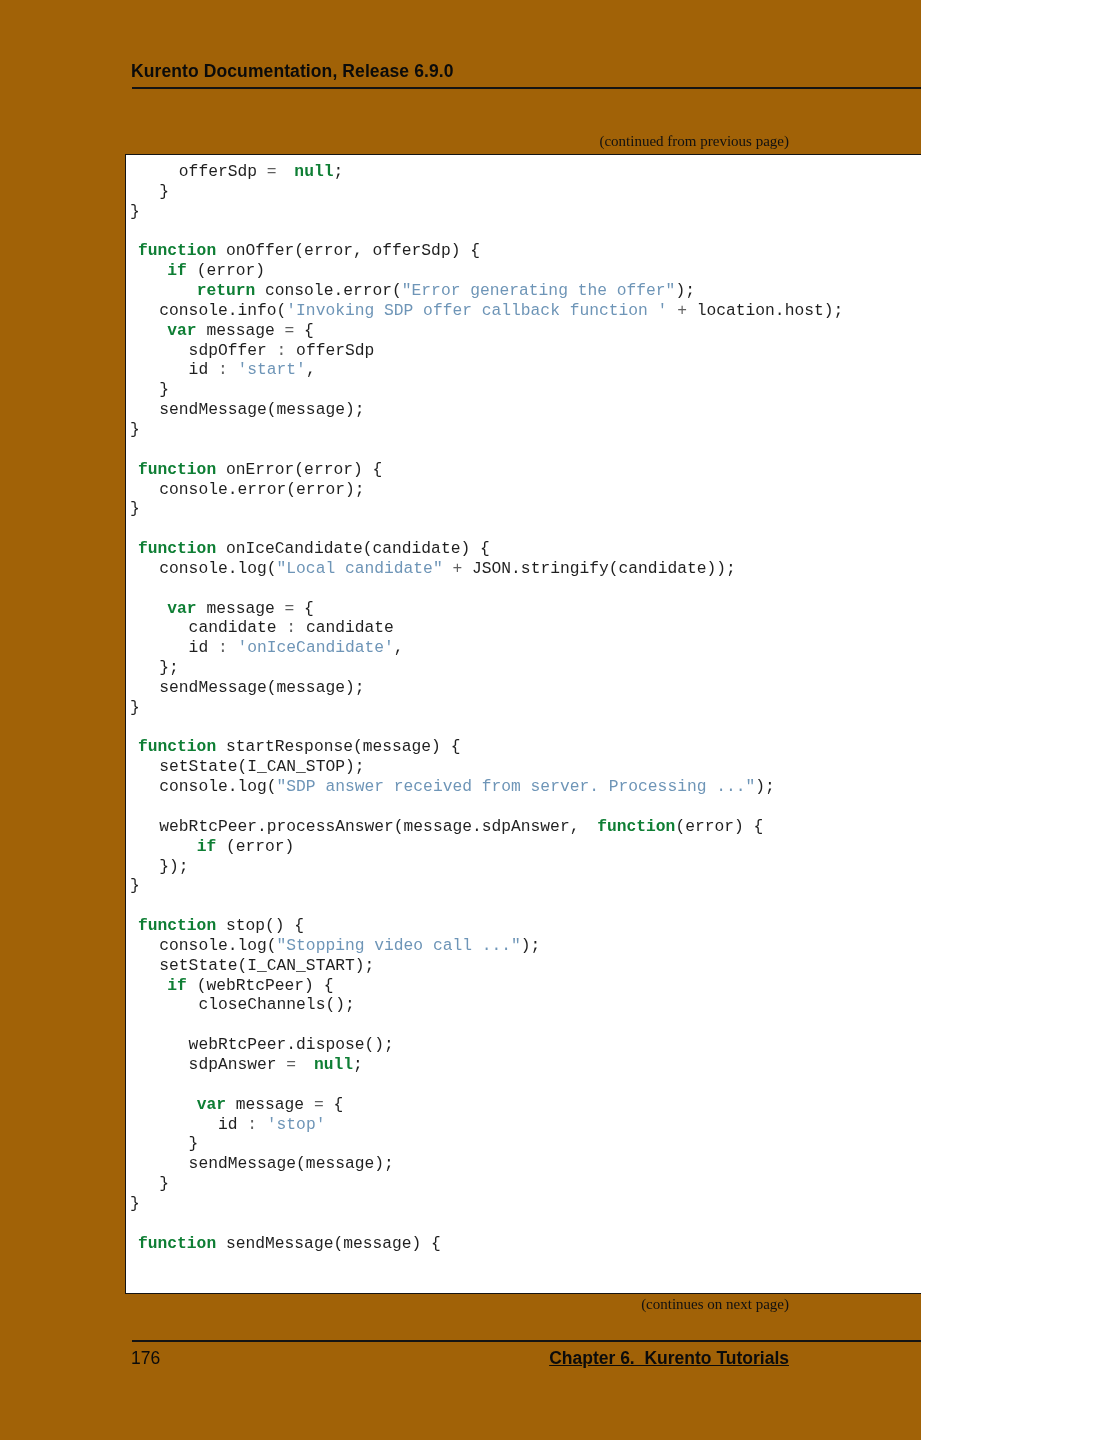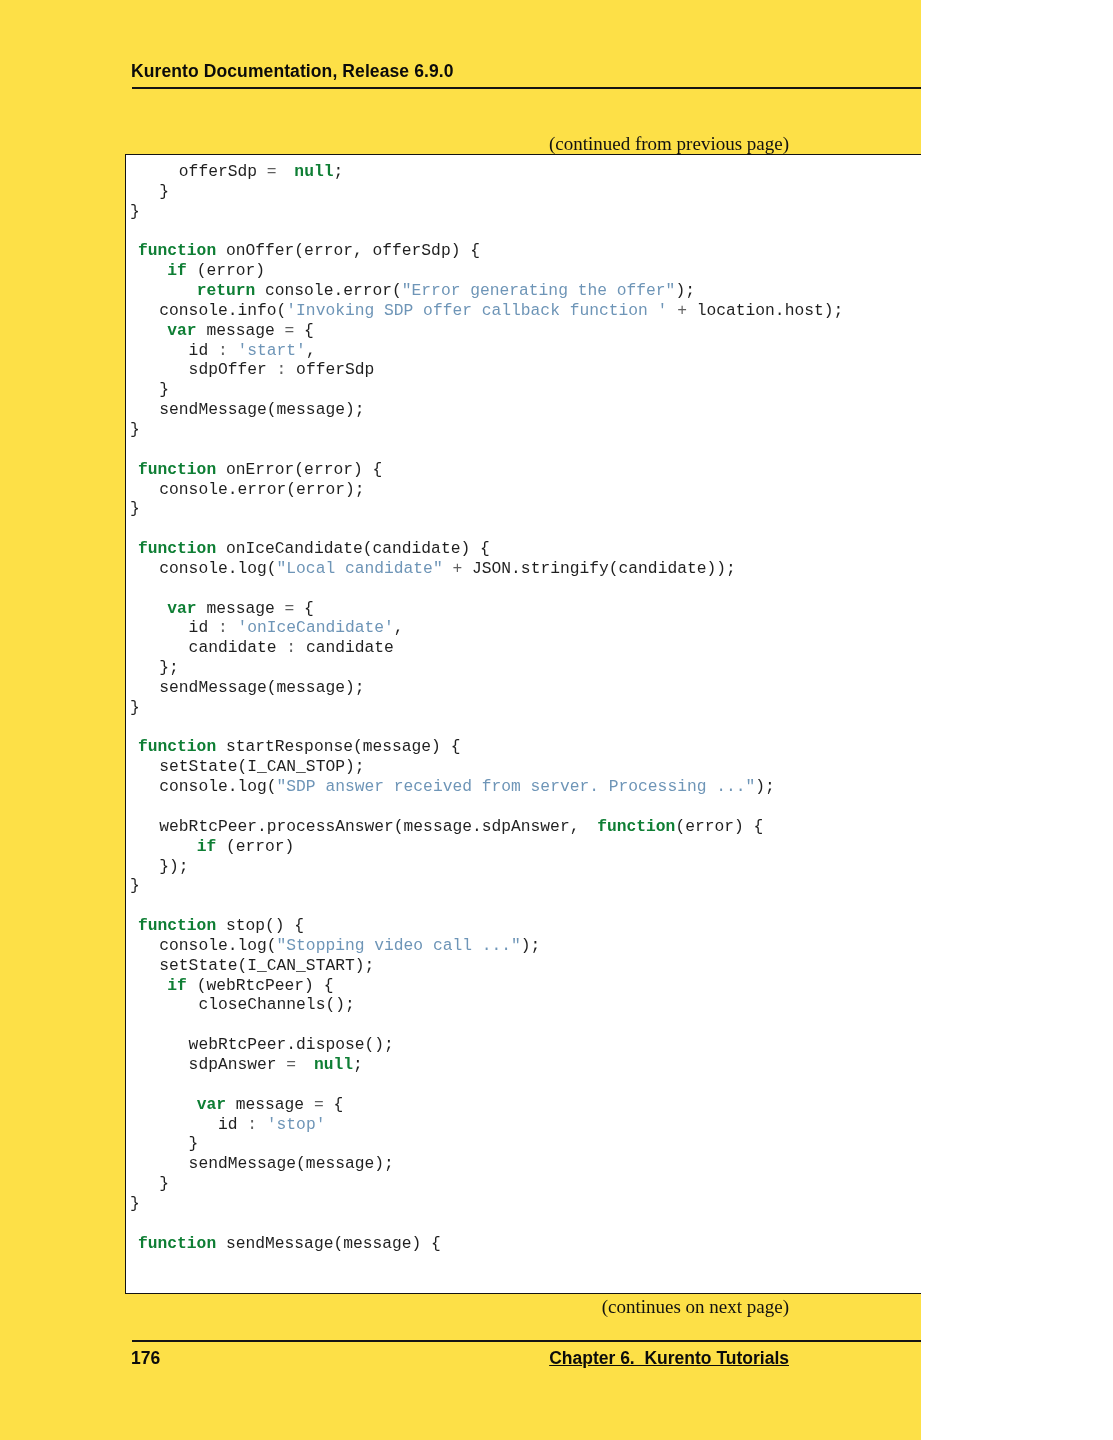--- a/index.html
+++ b/index.html
@@ -1,20 +1,20 @@
 <!DOCTYPE html>
 <html style="--kw: #0e7e34; --str: #6e95b7; --op: #5f5f5f; --code-text: #1f1f1f;"><head>
 <meta charset="utf-8">
 <style>
   html, body { margin: 0; padding: 0; background: #ffffff; }
   #page {
     position: relative;
     width: 921px;
     height: 1440px;
-    background: #fde047;
+    background: #a16207;
     font-family: "Liberation Sans", sans-serif;
     overflow: hidden;
   }
   .header-title {
     position: absolute;
     left: 131px; top: 61px;
     font-size: 17.5px;
     font-weight: bold;
     color: #0b0b0b;
     letter-spacing: 0.1px;
@@ -23,21 +23,21 @@
   .header-rule {
     position: absolute;
     left: 132px; top: 87px;
     width: 849px; height: 2px;
     background: #141414;
   }
   .cont-note {
     position: absolute;
     right: 132px;
     font-family: "Liberation Serif", serif;
-    font-size: 19px;
+    font-size: 15px;
     color: #111111;
     white-space: pre;
   }
   .cont-top { top: 133px; }
   .cont-bottom { top: 1296px; }
   .codebox {
     position: absolute;
     left: 125px; top: 154px;
     width: 863px; height: 1140px;
     box-sizing: border-box;
@@ -61,21 +61,21 @@
   .footer-rule {
     position: absolute;
     left: 132px; top: 1340px;
     width: 849px; height: 2px;
     background: #141414;
   }
   .footer-num {
     position: absolute;
     left: 131px; top: 1348px;
     font-size: 17.5px;
-    font-weight: bold;
+    font-weight: normal;
     color: #0b0b0b;
   }
   .footer-chapter {
     position: absolute;
     right: 132px; top: 1348px;
     font-size: 17.5px;
     font-weight: bold;
     color: #0b0b0b;
     white-space: pre;
     text-decoration: underline;
@@ -95,36 +95,36 @@
   <div class="codebox">
       <div class="cl"><span class="tp">     offerSdp </span><span class="to">=</span><span class="tp"> </span><span class="tk">null</span><span class="tp">;</span></div>
       <div class="cl"><span class="tp">   }</span></div>
       <div class="cl"><span class="tp">}</span></div>
       <div class="cl"></div>
       <div class="cl"><span class="tk">function</span><span class="tp"> onOffer(error, offerSdp) {</span></div>
       <div class="cl"><span class="tp">   </span><span class="tk">if</span><span class="tp"> (error)</span></div>
       <div class="cl"><span class="tp">      </span><span class="tk">return</span><span class="tp"> console.error(</span><span class="ts">"Error generating the offer"</span><span class="tp">);</span></div>
       <div class="cl"><span class="tp">   console.info(</span><span class="ts">'Invoking SDP offer callback function '</span><span class="tp"> </span><span class="to">+</span><span class="tp"> location.host);</span></div>
       <div class="cl"><span class="tp">   </span><span class="tk">var</span><span class="tp"> message </span><span class="to">=</span><span class="tp"> {</span></div>
+      <div class="cl"><span class="tp">      sdpOffer </span><span class="to">:</span><span class="tp"> offerSdp</span></div>
       <div class="cl"><span class="tp">      id </span><span class="to">:</span><span class="tp"> </span><span class="ts">'start'</span><span class="tp">,</span></div>
-      <div class="cl"><span class="tp">      sdpOffer </span><span class="to">:</span><span class="tp"> offerSdp</span></div>
       <div class="cl"><span class="tp">   }</span></div>
       <div class="cl"><span class="tp">   sendMessage(message);</span></div>
       <div class="cl"><span class="tp">}</span></div>
       <div class="cl"></div>
       <div class="cl"><span class="tk">function</span><span class="tp"> onError(error) {</span></div>
       <div class="cl"><span class="tp">   console.error(error);</span></div>
       <div class="cl"><span class="tp">}</span></div>
       <div class="cl"></div>
       <div class="cl"><span class="tk">function</span><span class="tp"> onIceCandidate(candidate) {</span></div>
       <div class="cl"><span class="tp">   console.log(</span><span class="ts">"Local candidate"</span><span class="tp"> </span><span class="to">+</span><span class="tp"> JSON.stringify(candidate));</span></div>
       <div class="cl"></div>
       <div class="cl"><span class="tp">   </span><span class="tk">var</span><span class="tp"> message </span><span class="to">=</span><span class="tp"> {</span></div>
+      <div class="cl"><span class="tp">      candidate </span><span class="to">:</span><span class="tp"> candidate</span></div>
       <div class="cl"><span class="tp">      id </span><span class="to">:</span><span class="tp"> </span><span class="ts">'onIceCandidate'</span><span class="tp">,</span></div>
-      <div class="cl"><span class="tp">      candidate </span><span class="to">:</span><span class="tp"> candidate</span></div>
       <div class="cl"><span class="tp">   };</span></div>
       <div class="cl"><span class="tp">   sendMessage(message);</span></div>
       <div class="cl"><span class="tp">}</span></div>
       <div class="cl"></div>
       <div class="cl"><span class="tk">function</span><span class="tp"> startResponse(message) {</span></div>
       <div class="cl"><span class="tp">   setState(I_CAN_STOP);</span></div>
       <div class="cl"><span class="tp">   console.log(</span><span class="ts">"SDP answer received from server. Processing ..."</span><span class="tp">);</span></div>
       <div class="cl"></div>
       <div class="cl"><span class="tp">   webRtcPeer.processAnswer(message.sdpAnswer, </span><span class="tk">function</span><span class="tp">(error) {</span></div>
       <div class="cl"><span class="tp">      </span><span class="tk">if</span><span class="tp"> (error)</span></div>

